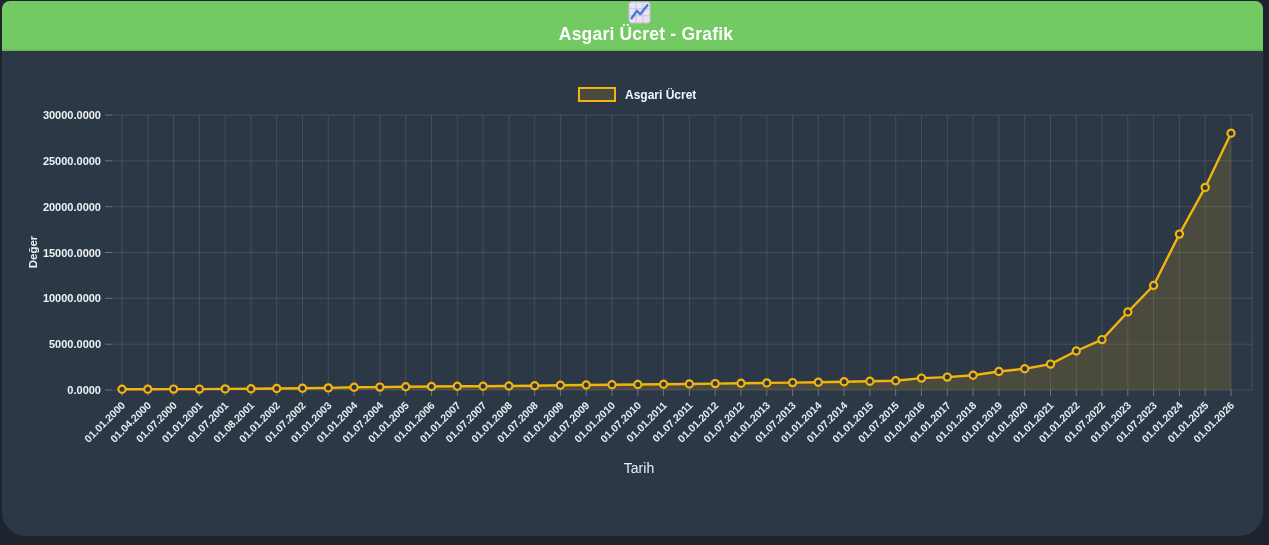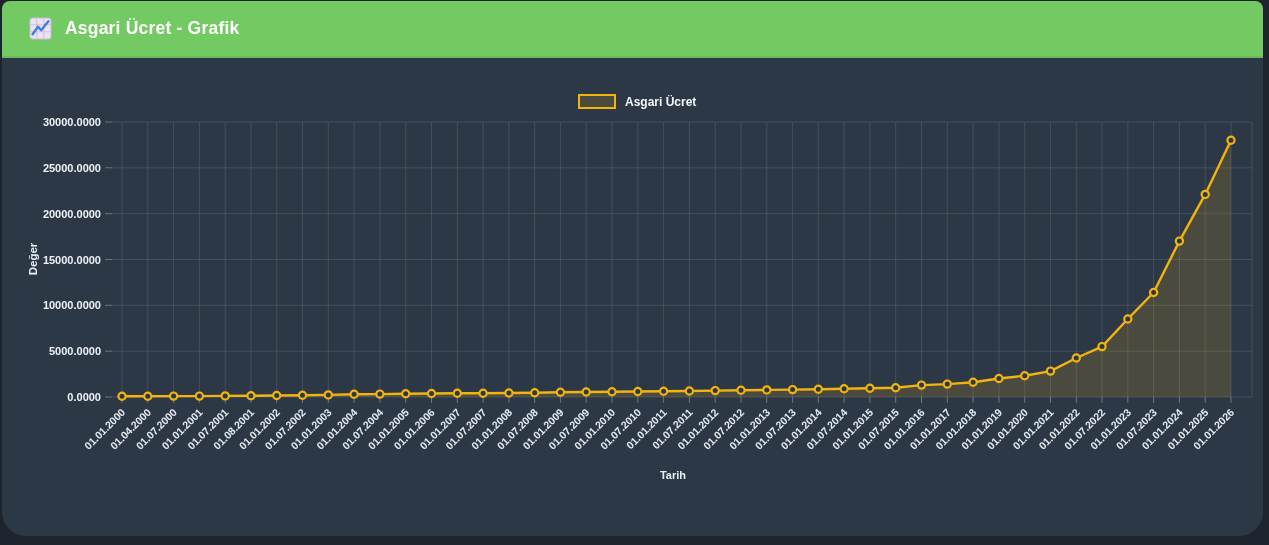--- a/index.html
+++ b/index.html
@@ -1,32 +1,32 @@
 <!DOCTYPE html>
 <html><head>
 <meta charset="utf-8">
 <style>
   html,body{margin:0;padding:0;background:#20262f;}
   .page{position:relative;width:1269px;height:545px;background:#1e242e;overflow:hidden;
         font-family:"Liberation Sans",sans-serif;}
   .panel{position:absolute;left:2px;top:1px;right:6px;bottom:9px;background:#2d3847;
          border-radius:8px 8px 24px 24px;overflow:hidden;}
-  .titlebar{height:57px;background:#74ca62;display:flex;align-items:center;
-            padding-left:27px;box-sizing:border-box;border-bottom:2px solid rgba(0,0,0,0.07);}
+  .titlebar{height:50px;background:#74ca62;display:flex;align-items:center;
+            padding-left:27px;box-sizing:border-box;border-bottom:2px solid rgba(0,0,0,0.07);flex-direction:column;}
   .titlebar .icon{display:inline-flex;margin-right:13px;}
   .titlebar h1{margin:0;font-size:17.5px;font-weight:700;color:#ffffff;letter-spacing:.2px;}
   .chart-area{position:relative;height:476px;}
   .chart-svg{position:absolute;left:0;top:0;}
   .legend{position:absolute;top:36px;left:576px;display:flex;align-items:center;gap:9px;z-index:2;text-align:right;}
   .legend-swatch{width:34px;height:11px;border:2px solid #f2b40e;background:rgba(242,180,14,0.15);}
   .legend-label{font-size:12px;font-weight:600;color:#f4f7fa;}
   .y-title{position:absolute;left:31px;top:201px;transform:translate(-50%,-50%) rotate(-90deg);
            font-size:11.5px;font-weight:700;color:#e9eef3;white-space:nowrap;}
-  .x-title{position:absolute;left:671px;top:417px;transform:translate(-50%,-50%);
-           font-size:11px;font-weight:700;color:#e9eef3;}
+  .x-title{position:absolute;left:637px;top:417px;transform:translate(-50%,-50%);
+           font-size:14px;font-weight:400;color:#e9eef3;}
   .ytick{font-family:"Liberation Sans",sans-serif;font-size:11px;font-weight:700;fill:#eef2f6;}
   .xtick{font-family:"Liberation Sans",sans-serif;font-size:10.5px;font-weight:700;fill:#e6ebf1;}
 </style>
 </head>
 <body>
 
 <div class="page">
   <div class="panel">
 
     <header class="titlebar">

